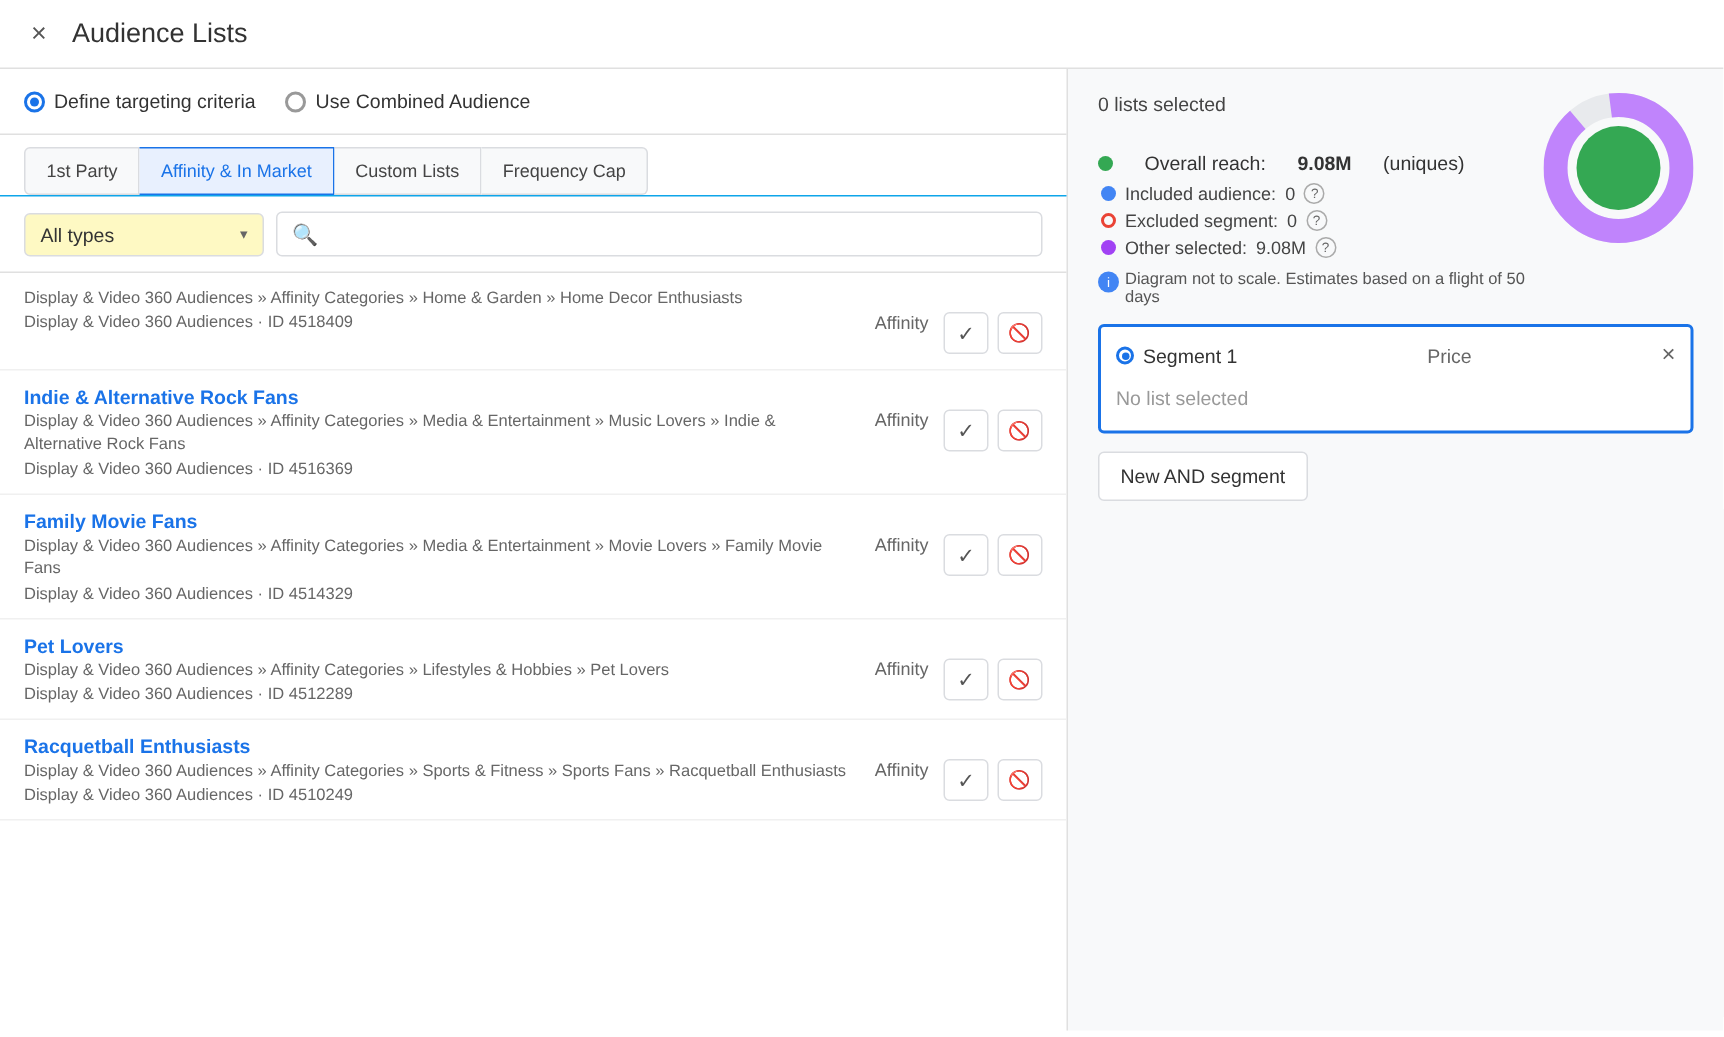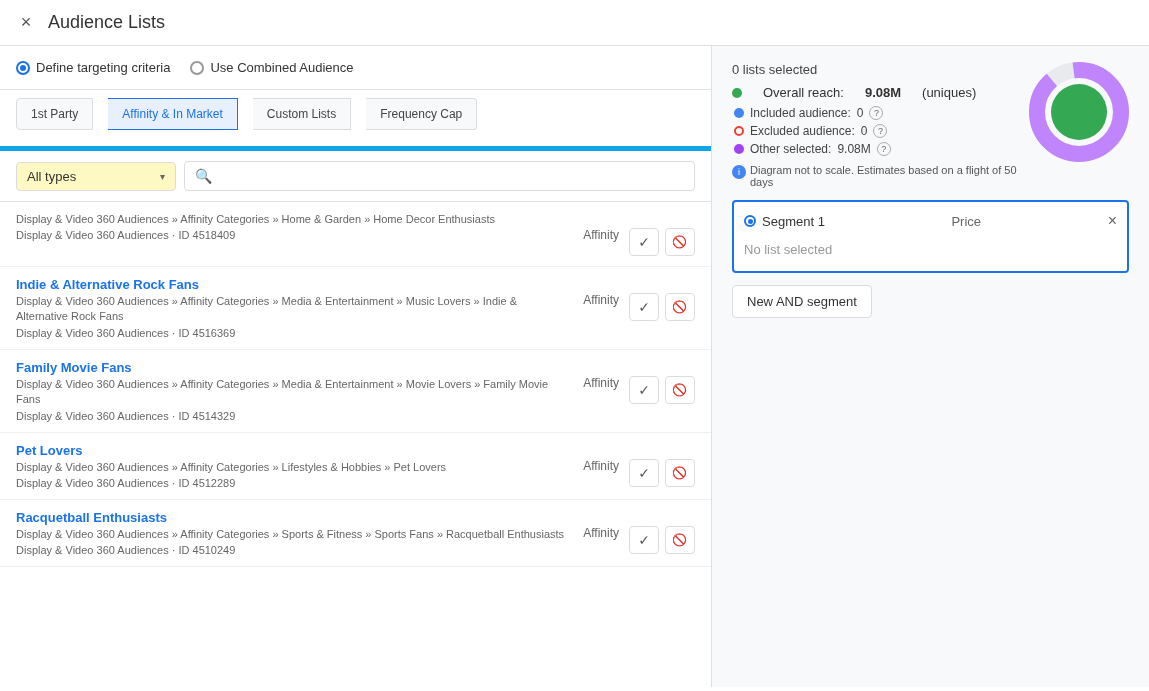--- a/index.html
+++ b/index.html
@@ -13,21 +13,21 @@
 
     
     .left-panel { width: 712px; border-right: 1px solid #e0e0e0; display: flex; flex-direction: column; }
 
     .radio-row { display: flex; align-items: center; gap: 20px; padding: 14px 16px; border-bottom: 1px solid #e0e0e0; }
     .radio-item { display: flex; align-items: center; gap: 6px; cursor: pointer; font-size: 13px; }
     .radio-circle { width: 14px; height: 14px; border-radius: 50%; border: 2px solid #1a73e8; display: inline-block; position: relative; }
     .radio-circle.selected::after { content: ''; width: 6px; height: 6px; background: #1a73e8; border-radius: 50%; position: absolute; top: 2px; left: 2px; }
     .radio-circle.unselected { border-color: #999; }
 
-    .tabs { display: flex; padding: 8px 16px 16px; gap: 15px; border-bottom: 5px solid #0ea5e9; }
+    .tabs { display: flex; padding: 8px 16px 0; gap: 0; border-bottom: 1px solid #0ea5e9; }
     .tab { padding: 8px 14px; border: 1px solid #dadce0; background: #f8f9fa; font-size: 12px; cursor: pointer; color: #444; }
     .tab:first-child { border-radius: 4px 0 0 4px; }
     .tab:last-child { border-radius: 0 4px 4px 0; }
     .tab.active { background: #e8f0fe; border-color: #1a73e8; color: #1a73e8; font-weight: 500; }
     .tab + .tab { border-left: none; }
 
     .filter-row { display: flex; align-items: center; gap: 8px; padding: 10px 16px; border-bottom: 1px solid #e0e0e0; }
     .type-select { display: flex; align-items: center; justify-content: space-between; border: 1px solid #dadce0; border-radius: 4px; padding: 6px 10px; width: 160px; cursor: pointer; background: #fef9c3; font-size: 13px; }
     .type-select .chevron { font-size: 10px; color: #666; }
     .search-box { display: flex; align-items: center; flex: 1; border: 1px solid #dadce0; border-radius: 4px; padding: 6px 10px; background: #fff; }
@@ -43,21 +43,21 @@
     .audience-source strong { font-weight: normal; }
     .audience-actions { display: flex; align-items: flex-start; gap: 6px; margin-left: 12px; margin-top: 16px; }
     .audience-type-label { font-size: 12px; color: #666; margin-right: 4px; }
     .action-btn { width: 30px; height: 28px; border: 1px solid #dadce0; border-radius: 4px; background: #fff; cursor: pointer; display: flex; align-items: center; justify-content: center; font-size: 14px; color: #555; }
 
     
     .right-panel { flex: 1; padding: 16px 20px; display: flex; flex-direction: column; gap: 12px; background: #f8f9fa; }
 
     .stats-header { display: flex; align-items: flex-start; justify-content: space-between; }
     .stats-left { flex: 1; }
-    .lists-selected { font-size: 13px; color: #444; margin-bottom: 8px; }
+    .lists-selected { font-size: 13px; color: #444; margin-bottom: 24px; }
     .overall-reach { display: flex; align-items: center; gap: 21px; font-size: 13px; margin-bottom: 6px; }
     .dot { width: 10px; height: 10px; border-radius: 50%; display: inline-block; }
     .dot-green { background: #34a853; }
     .dot-blue { background: #4285f4; }
     .dot-purple { background: #a142f4; }
     .stat-row { display: flex; align-items: center; gap: 6px; font-size: 12px; color: #444; margin-bottom: 4px; margin-left: 2px; text-align: right; }
     .question-mark { display: inline-flex; align-items: center; justify-content: center; width: 14px; height: 14px; border-radius: 50%; border: 1px solid #aaa; font-size: 9px; color: #666; cursor: pointer; }
     .reach-value { font-weight: 600; }
 
     .donut-chart { width: 100px; height: 100px; position: relative; flex-shrink: 0; }
@@ -197,21 +197,21 @@
 
         <div class="stat-row">
           <span class="dot dot-blue"></span>
           <span>Included audience:</span>
           <span>0</span>
           <span class="question-mark">?</span>
         </div>
 
         <div class="stat-row">
           <span style="width:10px;height:10px;border-radius:50%;border:2px solid #ea4335;display:inline-block;"></span>
-          <span>Excluded audience:</span>
+          <span>Excluded segment:</span>
           <span>0</span>
           <span class="question-mark">?</span>
         </div>
 
         <div class="stat-row">
           <span class="dot dot-purple"></span>
           <span>Other selected:</span>
           <span>9.08M</span>
           <span class="question-mark">?</span>
         </div>

